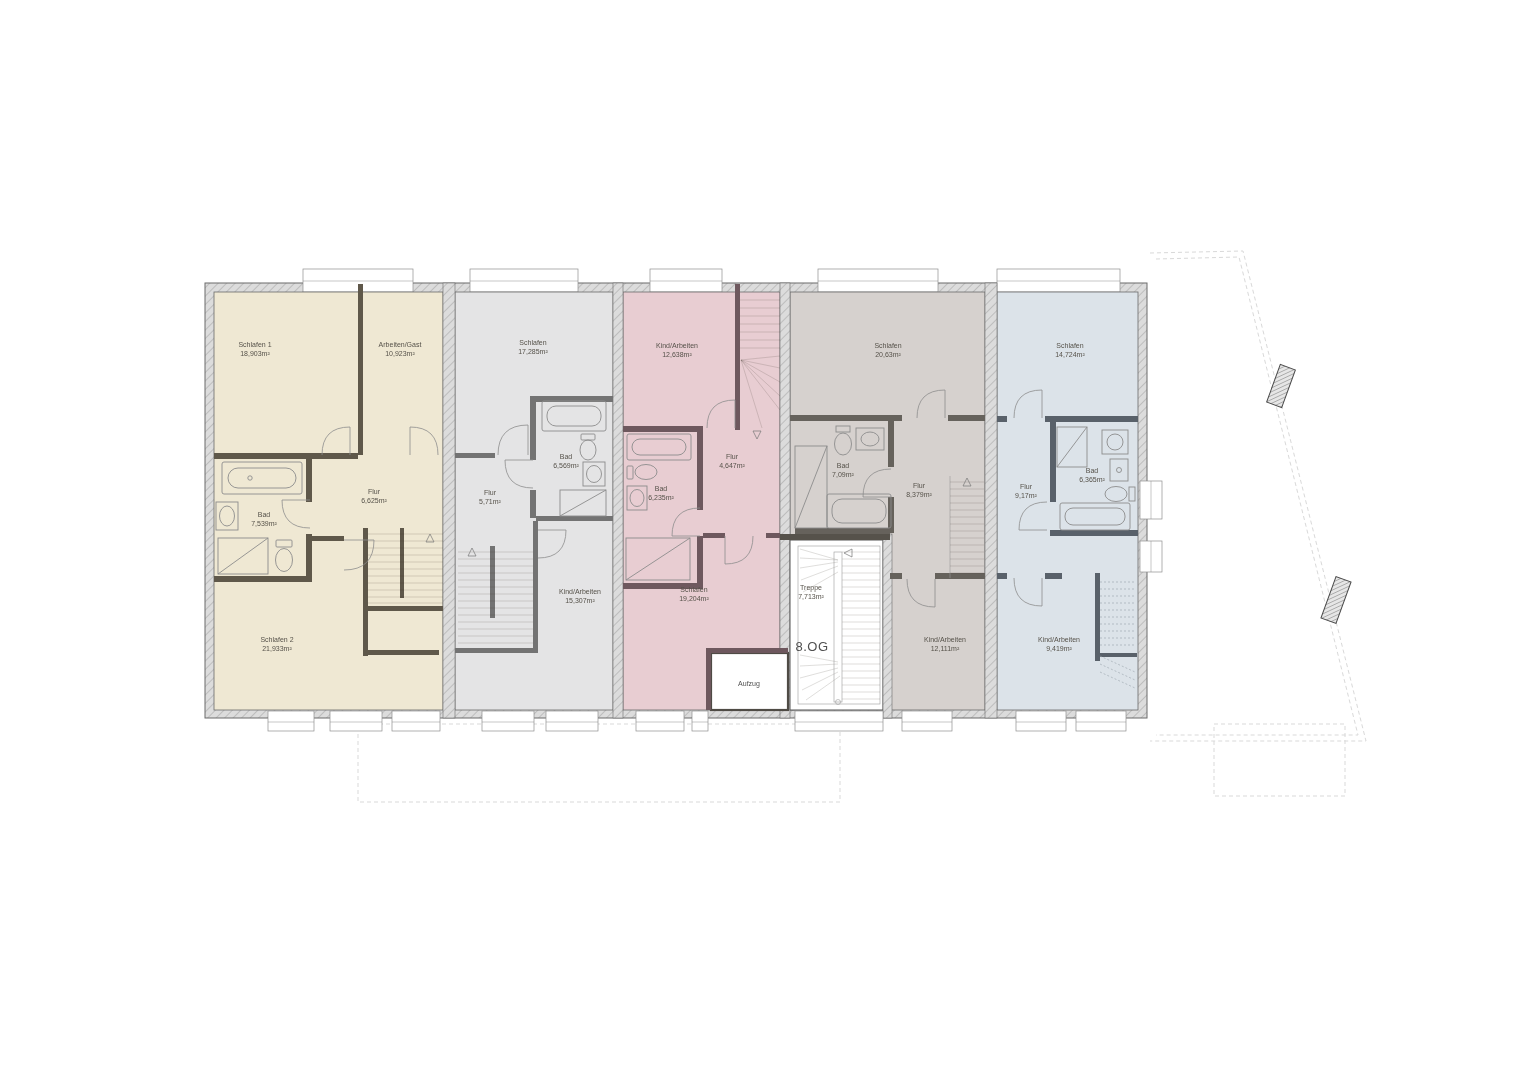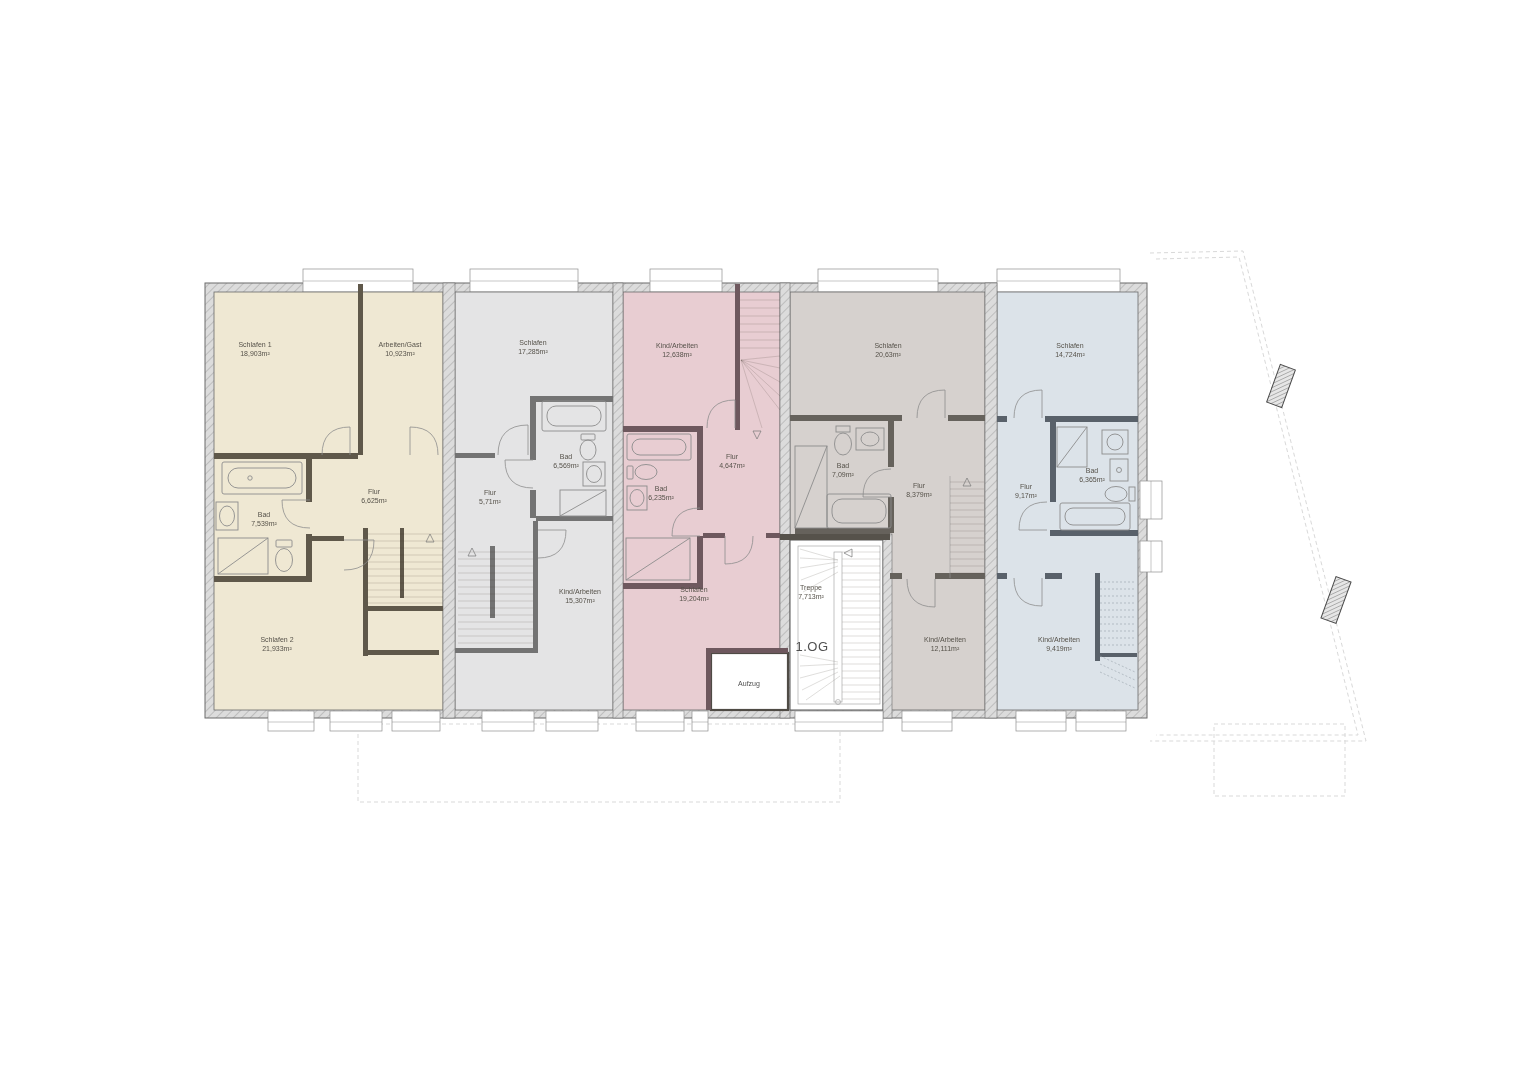--- a/index.html
+++ b/index.html
@@ -391,21 +391,21 @@
       </div>
   <div class="rl" style="left:694px;top:594px">
         <span>Schlafen</span>
         <span>19,204m²</span>
       </div>
 
   <div class="rl" style="left:811px;top:592px">
         <span>Treppe</span>
         <span>7,713m²</span>
       </div>
-  <div class="floor-label" style="left:812px;top:646px">1.OG</div>
+  <div class="floor-label" style="left:812px;top:646px">8.OG</div>
   <div class="rl elev" style="left:749px;top:684px">
         <span>Aufzug</span>
       </div>
 
   <div class="rl" style="left:888px;top:350px">
         <span>Schlafen</span>
         <span>20,63m²</span>
       </div>
   <div class="rl" style="left:843px;top:470px">
         <span>Bad</span>

